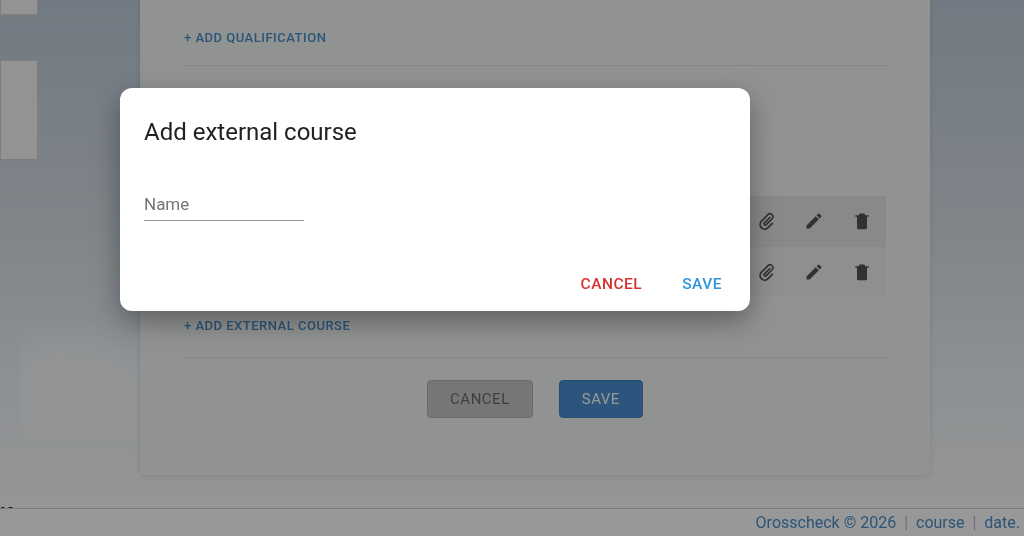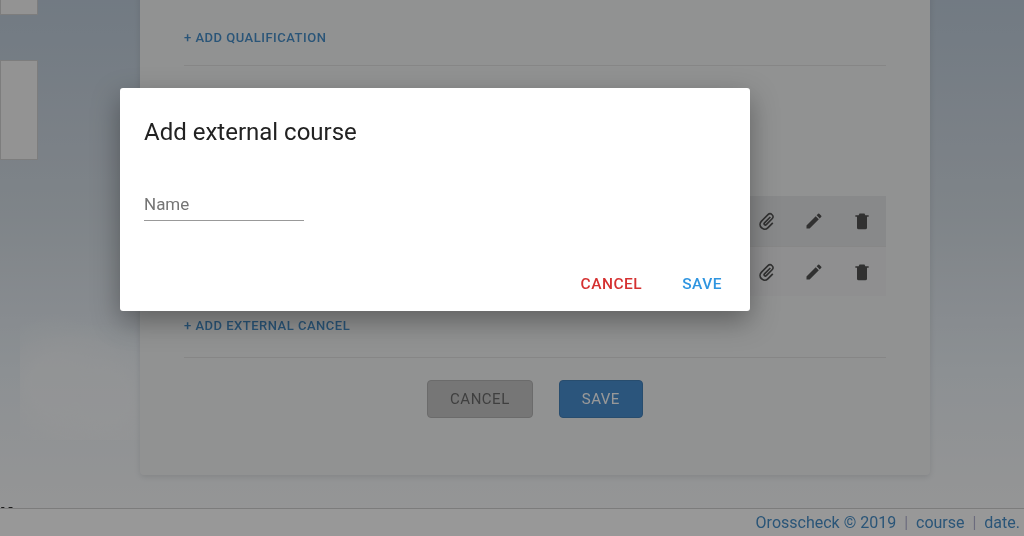--- a/index.html
+++ b/index.html
@@ -105,21 +105,21 @@
     position:absolute; inset:0;
     background: rgba(40,40,40,.48);
   }
 
   
   .modal {
     position:absolute;
     left:120px; top:88px;
     width:630px;
     background:#fff;
-    border-radius:3px;
+    border-radius:12px;
     box-shadow: 0 10px 28px rgba(0,0,0,.35);
     padding: 30px 24px 18px 24px;
   }
   .modal-title {
     font-size:24px;
     font-weight:400;
     color:#222;
     margin-bottom: 46px;
   }
   .modal-fields { display:flex; gap:34px;flex-direction:column; }
@@ -195,30 +195,30 @@
           </svg>
       </span>
       <span class="icon">
         <svg viewBox="0 0 24 24">
             <path d="M6 7h12v13a2 2 0 01-2 2H8a2 2 0 01-2-2V7zm3-4h6l1 2h4v2H4V5h4l1-2z"></path>
           </svg>
       </span>
     </div>
   </div>
 
-  <span class="link-button" style="padding-top:22px;">+ ADD EXTERNAL CANCEL</span>
+  <span class="link-button" style="padding-top:22px;">+ ADD EXTERNAL COURSE</span>
 
   <div class="page-actions">
     <button class="btn btn-cancel-page">CANCEL</button>
     <button class="btn btn-save-page">SAVE</button>
   </div>
 </div>
 
 <div class="footer">
-  <span>Orosscheck © 2019</span>
+  <span>Orosscheck © 2026</span>
   <span class="sep">&nbsp;|&nbsp;</span>
   <a>course</a>
   <span class="sep">&nbsp;|&nbsp;</span>
   <a>date.</a>
 </div>
 
 <div class="overlay"></div>
 
 <div class="modal">
   <div class="modal-title">Add external course</div>

